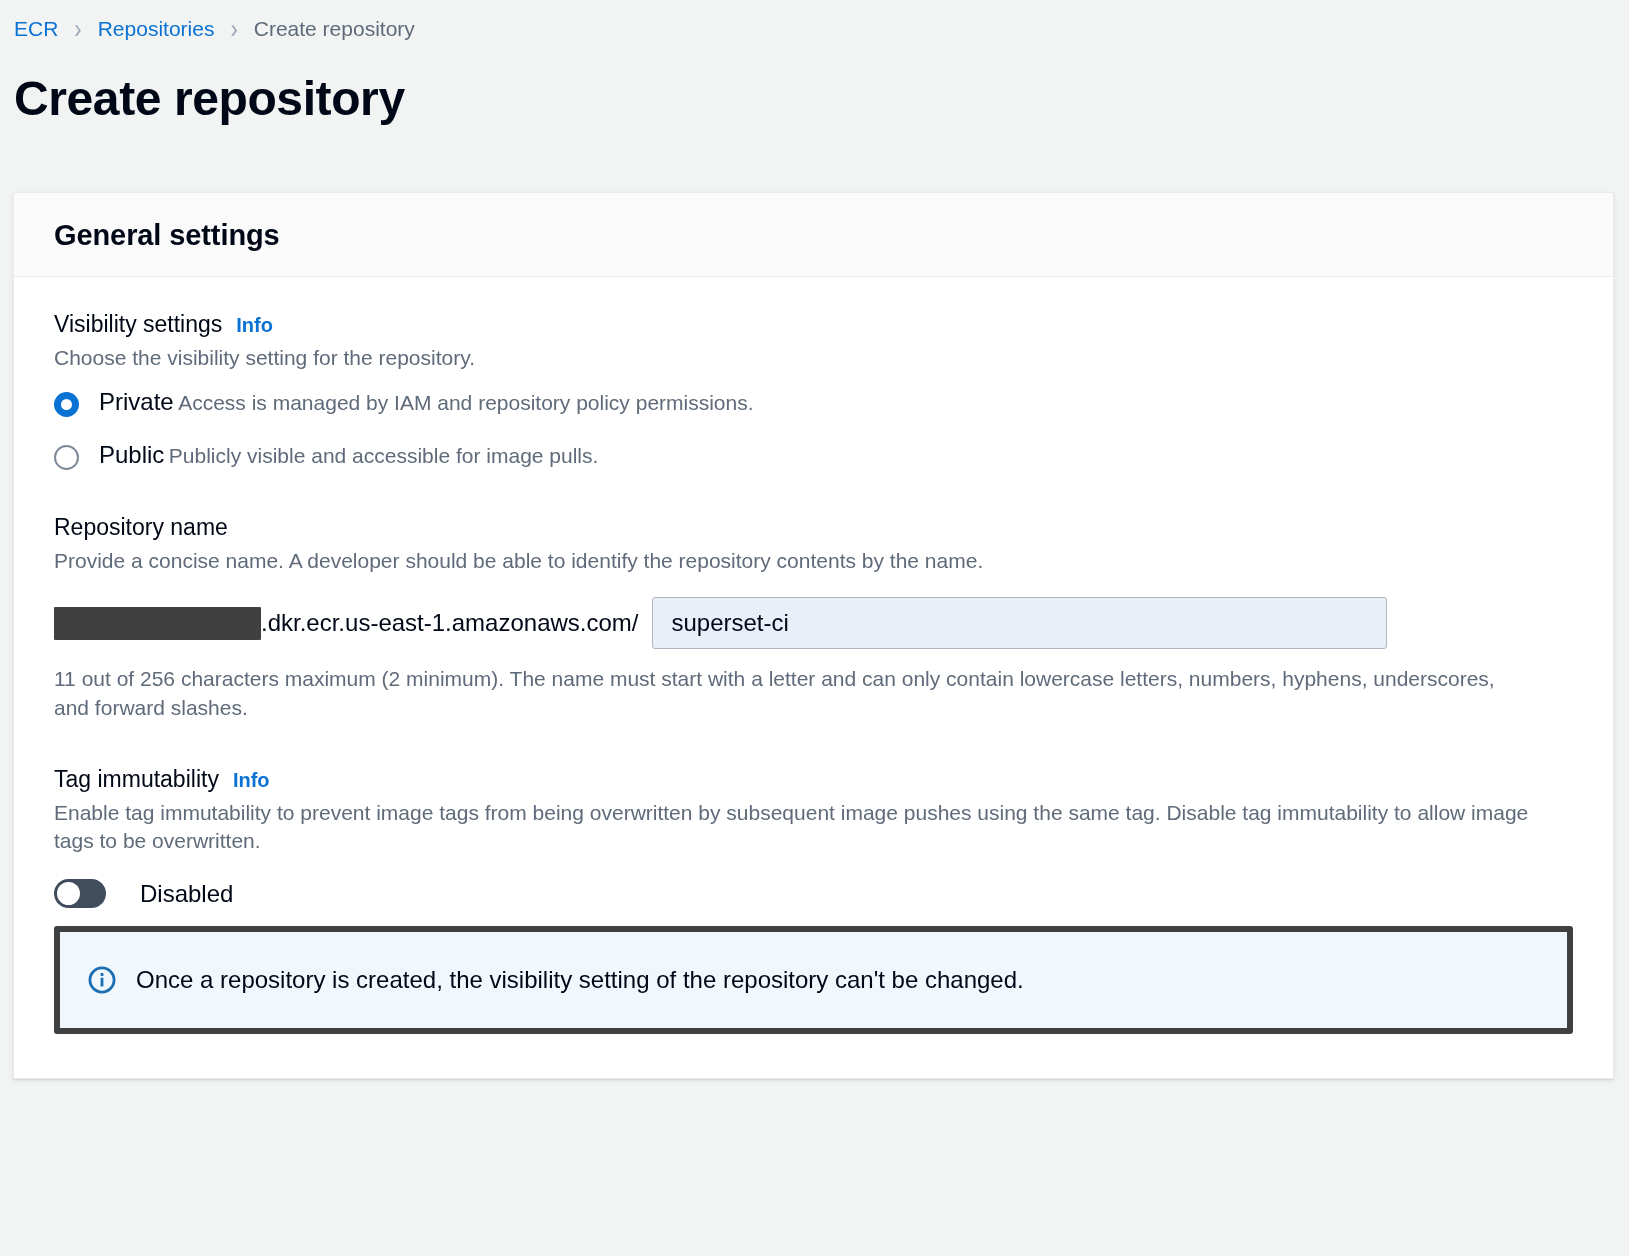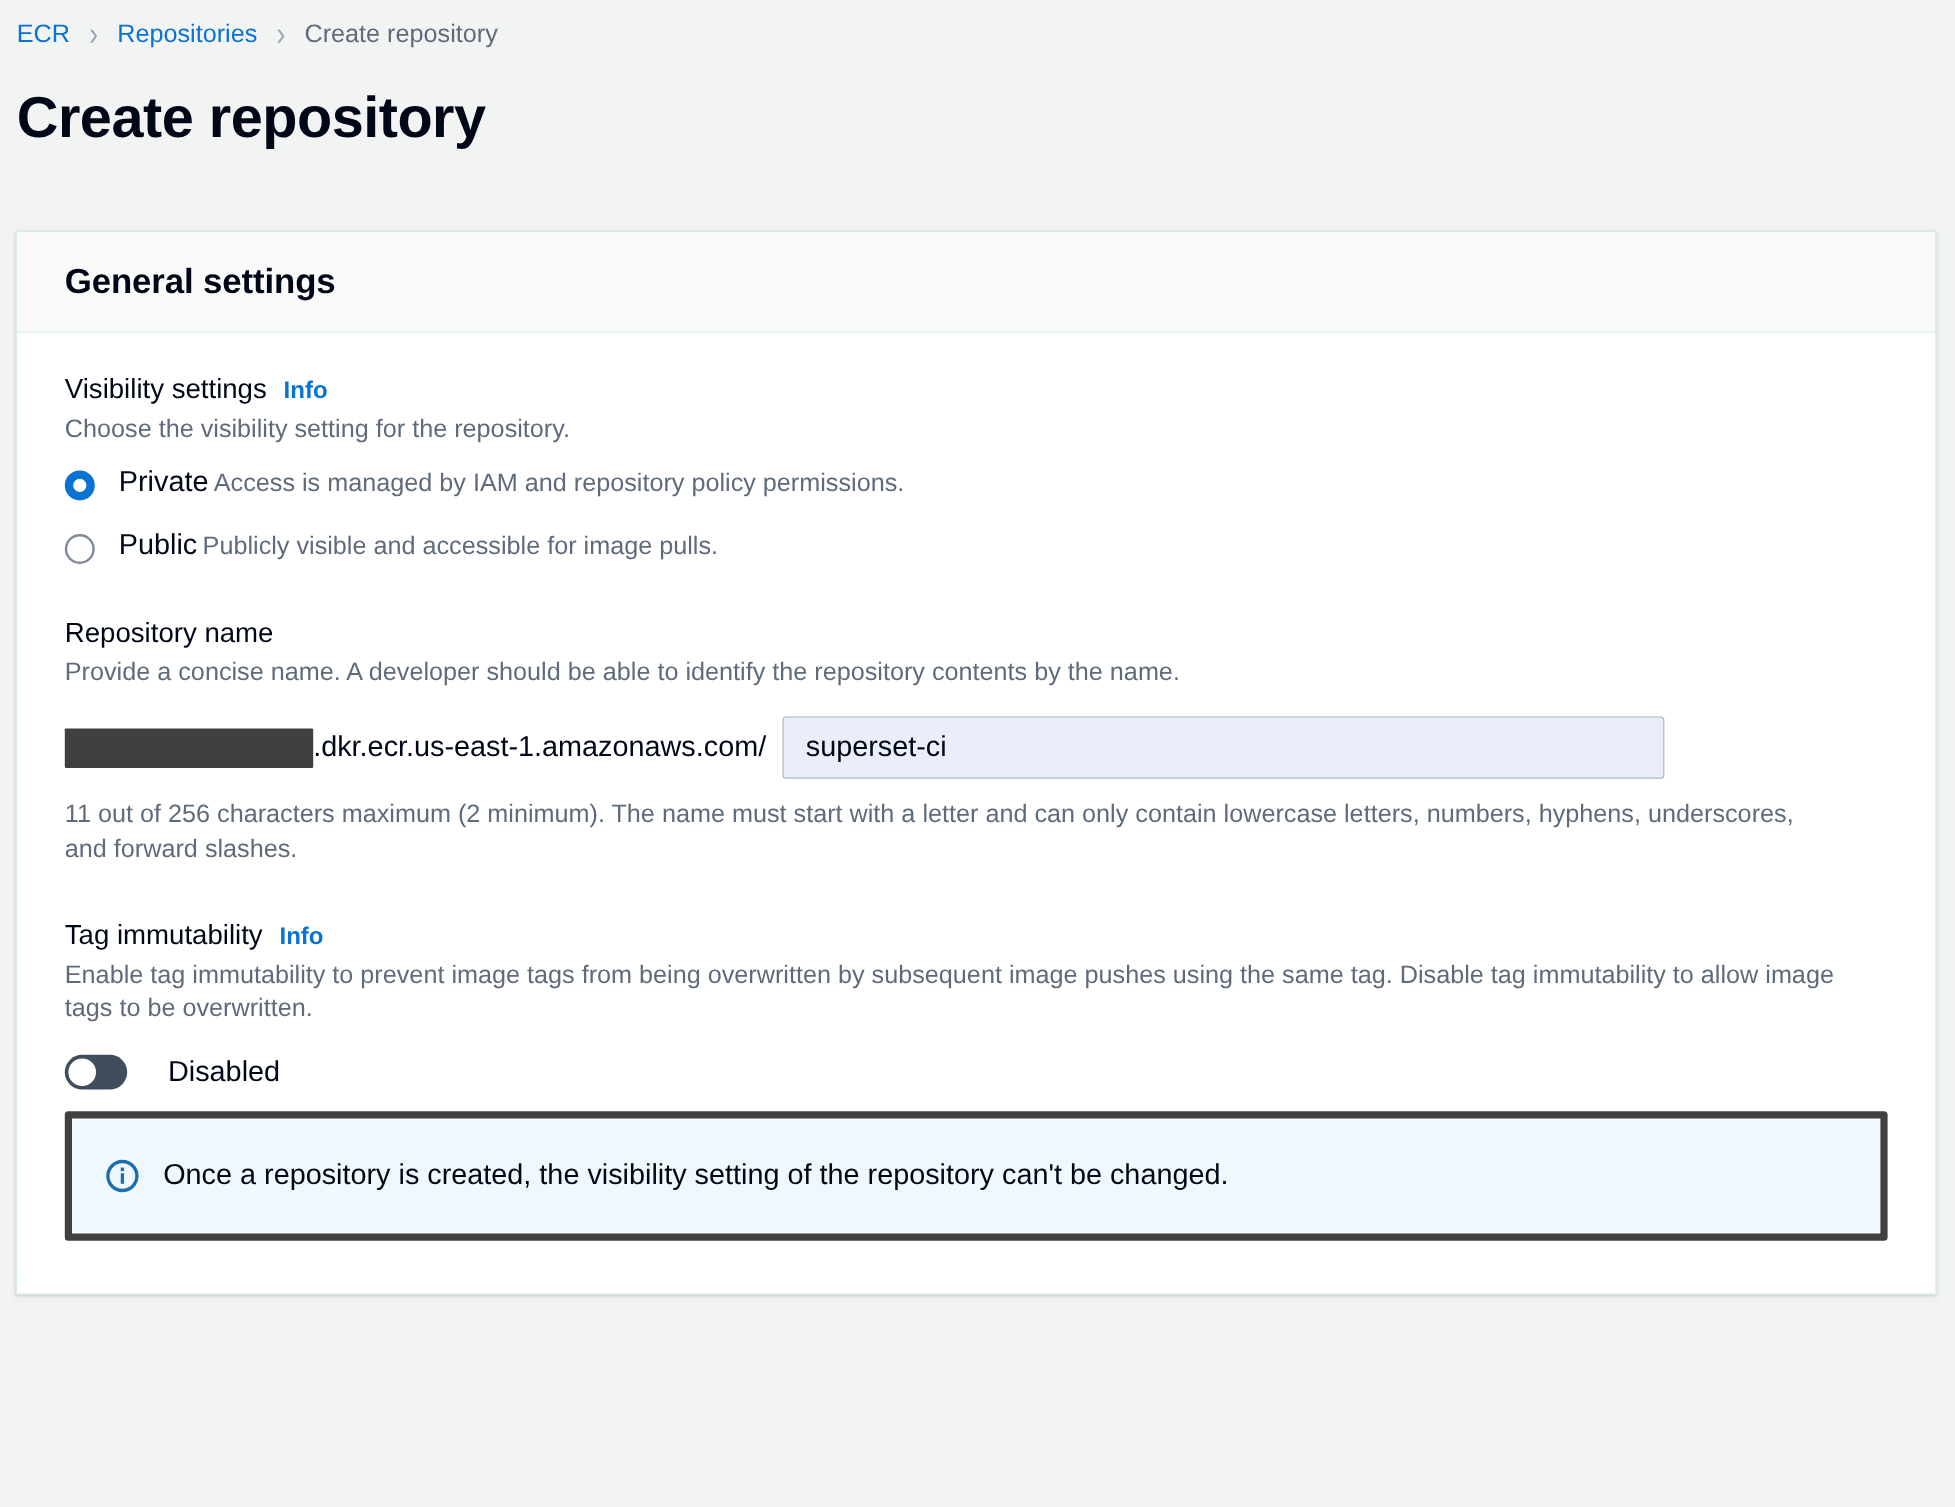--- a/index.html
+++ b/index.html
@@ -59,21 +59,21 @@
     color: #000716;
     letter-spacing: -0.4px;
   }
 
   
   .card {
     position: absolute;
     left: 13px;
     top: 192px;
     width: 1601px;
-    background: #5eead4;
+    background: #bef264;
     border: 1px solid #e9ebed;
     border-radius: 2px;
     box-shadow: 0 1px 2px rgba(0,7,22,0.10), 0 2px 6px rgba(0,7,22,0.06);
   }
   .card-header {
     background: #fafafa;
     border-bottom: 1px solid #e9ebed;
     padding: 26px 40px 24px 40px;
   }
   .card-header-title {

